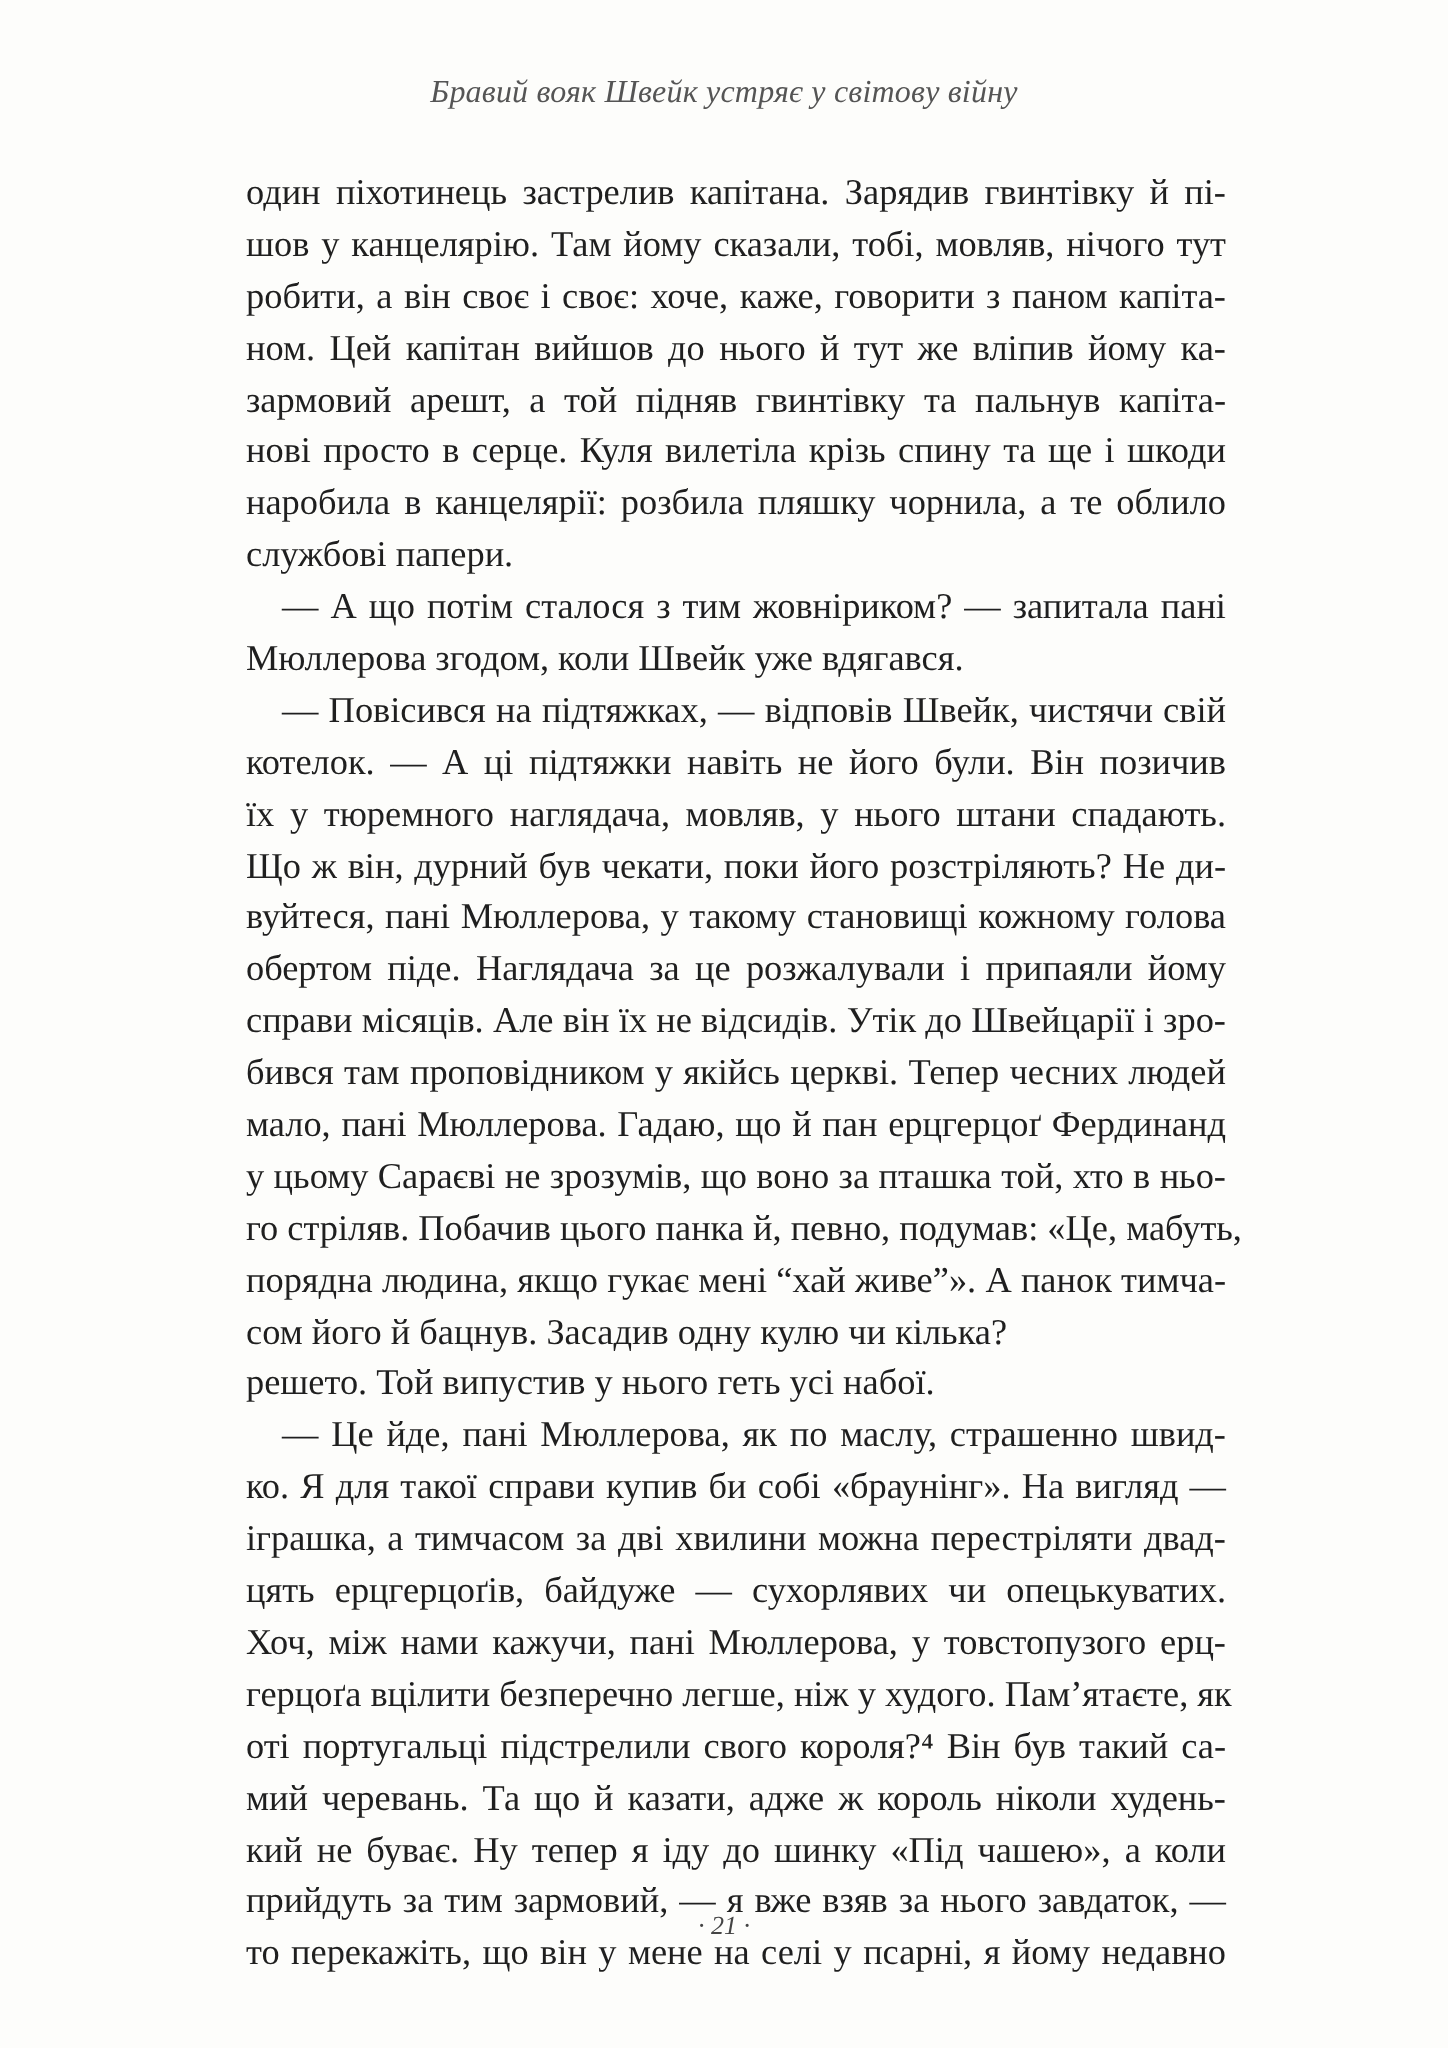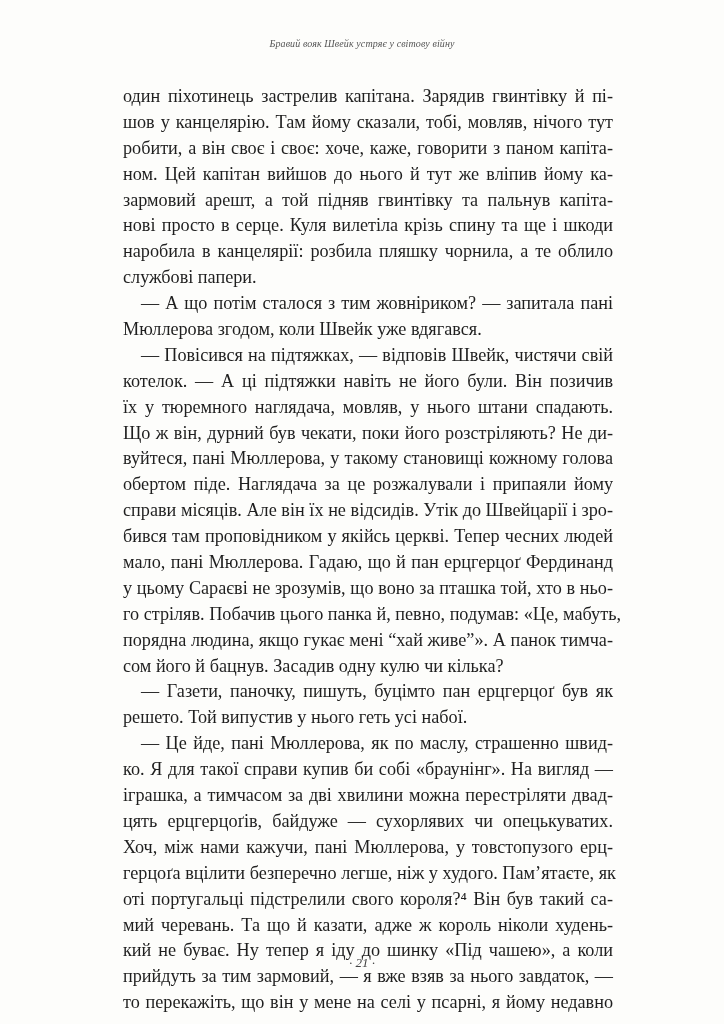--- a/index.html
+++ b/index.html
@@ -9,21 +9,21 @@
     position: relative;
     overflow: hidden;
     font-family: "Liberation Serif", "DejaVu Serif", serif;
     color: #1f1f1f;
   }
   .running-head {
     position: absolute;
     top: 38px; left: 0; width: 724px;
     text-align: center;
     font-style: italic;
-    font-size: 10px;
+    font-size: 16px;
     color: #555;
     letter-spacing: 0.1px;
   }
   .text-block {
     position: absolute;
     top: 84px; left: 123px;
     width: 490px;
   }
   .line {
     height: 25.9px;
@@ -67,21 +67,20 @@
     <span class="line">Що ж він, дурний був чекати, поки його розстріляють? Не ди-</span>
     <span class="line">вуйтеся, пані Мюллерова, у такому становищі кожному голова</span>
     <span class="line">обертом піде. Наглядача за це розжалували і припаяли йому</span>
     <span class="line">справи місяців. Але він їх не відсидів. Утік до Швейцарії і зро-</span>
     <span class="line">бився там проповідником у якійсь церкві. Тепер чесних людей</span>
     <span class="line">мало, пані Мюллерова. Гадаю, що й пан ерцгерцоґ Фердинанд</span>
     <span class="line">у цьому Сараєві не зрозумів, що воно за пташка той, хто в ньо-</span>
     <span class="line">го стріляв. Побачив цього панка й, певно, подумав: «Це, мабуть,</span>
     <span class="line">порядна людина, якщо гукає мені “хай живе”». А панок тимча-</span>
     <span class="line last">сом його й бацнув. Засадив одну кулю чи кілька?</span>
-    <span class="line indent">— Газети, паночку, пишуть, буцімто пан ерцгерцоґ був як</span>
     <span class="line last">решето. Той випустив у нього геть усі набої.</span>
     <span class="line indent">— Це йде, пані Мюллерова, як по маслу, страшенно швид-</span>
     <span class="line">ко. Я для такої справи купив би собі «браунінг». На вигляд —</span>
     <span class="line">іграшка, а тимчасом за дві хвилини можна перестріляти двад-</span>
     <span class="line">цять ерцгерцоґів, байдуже — сухорлявих чи опецькуватих.</span>
     <span class="line">Хоч, між нами кажучи, пані Мюллерова, у товстопузого ерц-</span>
     <span class="line">герцоґа вцілити безперечно легше, ніж у худого. Пам’ятаєте, як</span>
     <span class="line">оті португальці підстрелили свого короля?⁴ Він був такий са-</span>
     <span class="line">мий черевань. Та що й казати, адже ж король ніколи худень-</span>
     <span class="line">кий не буває. Ну тепер я іду до шинку «Під чашею», а коли</span>

